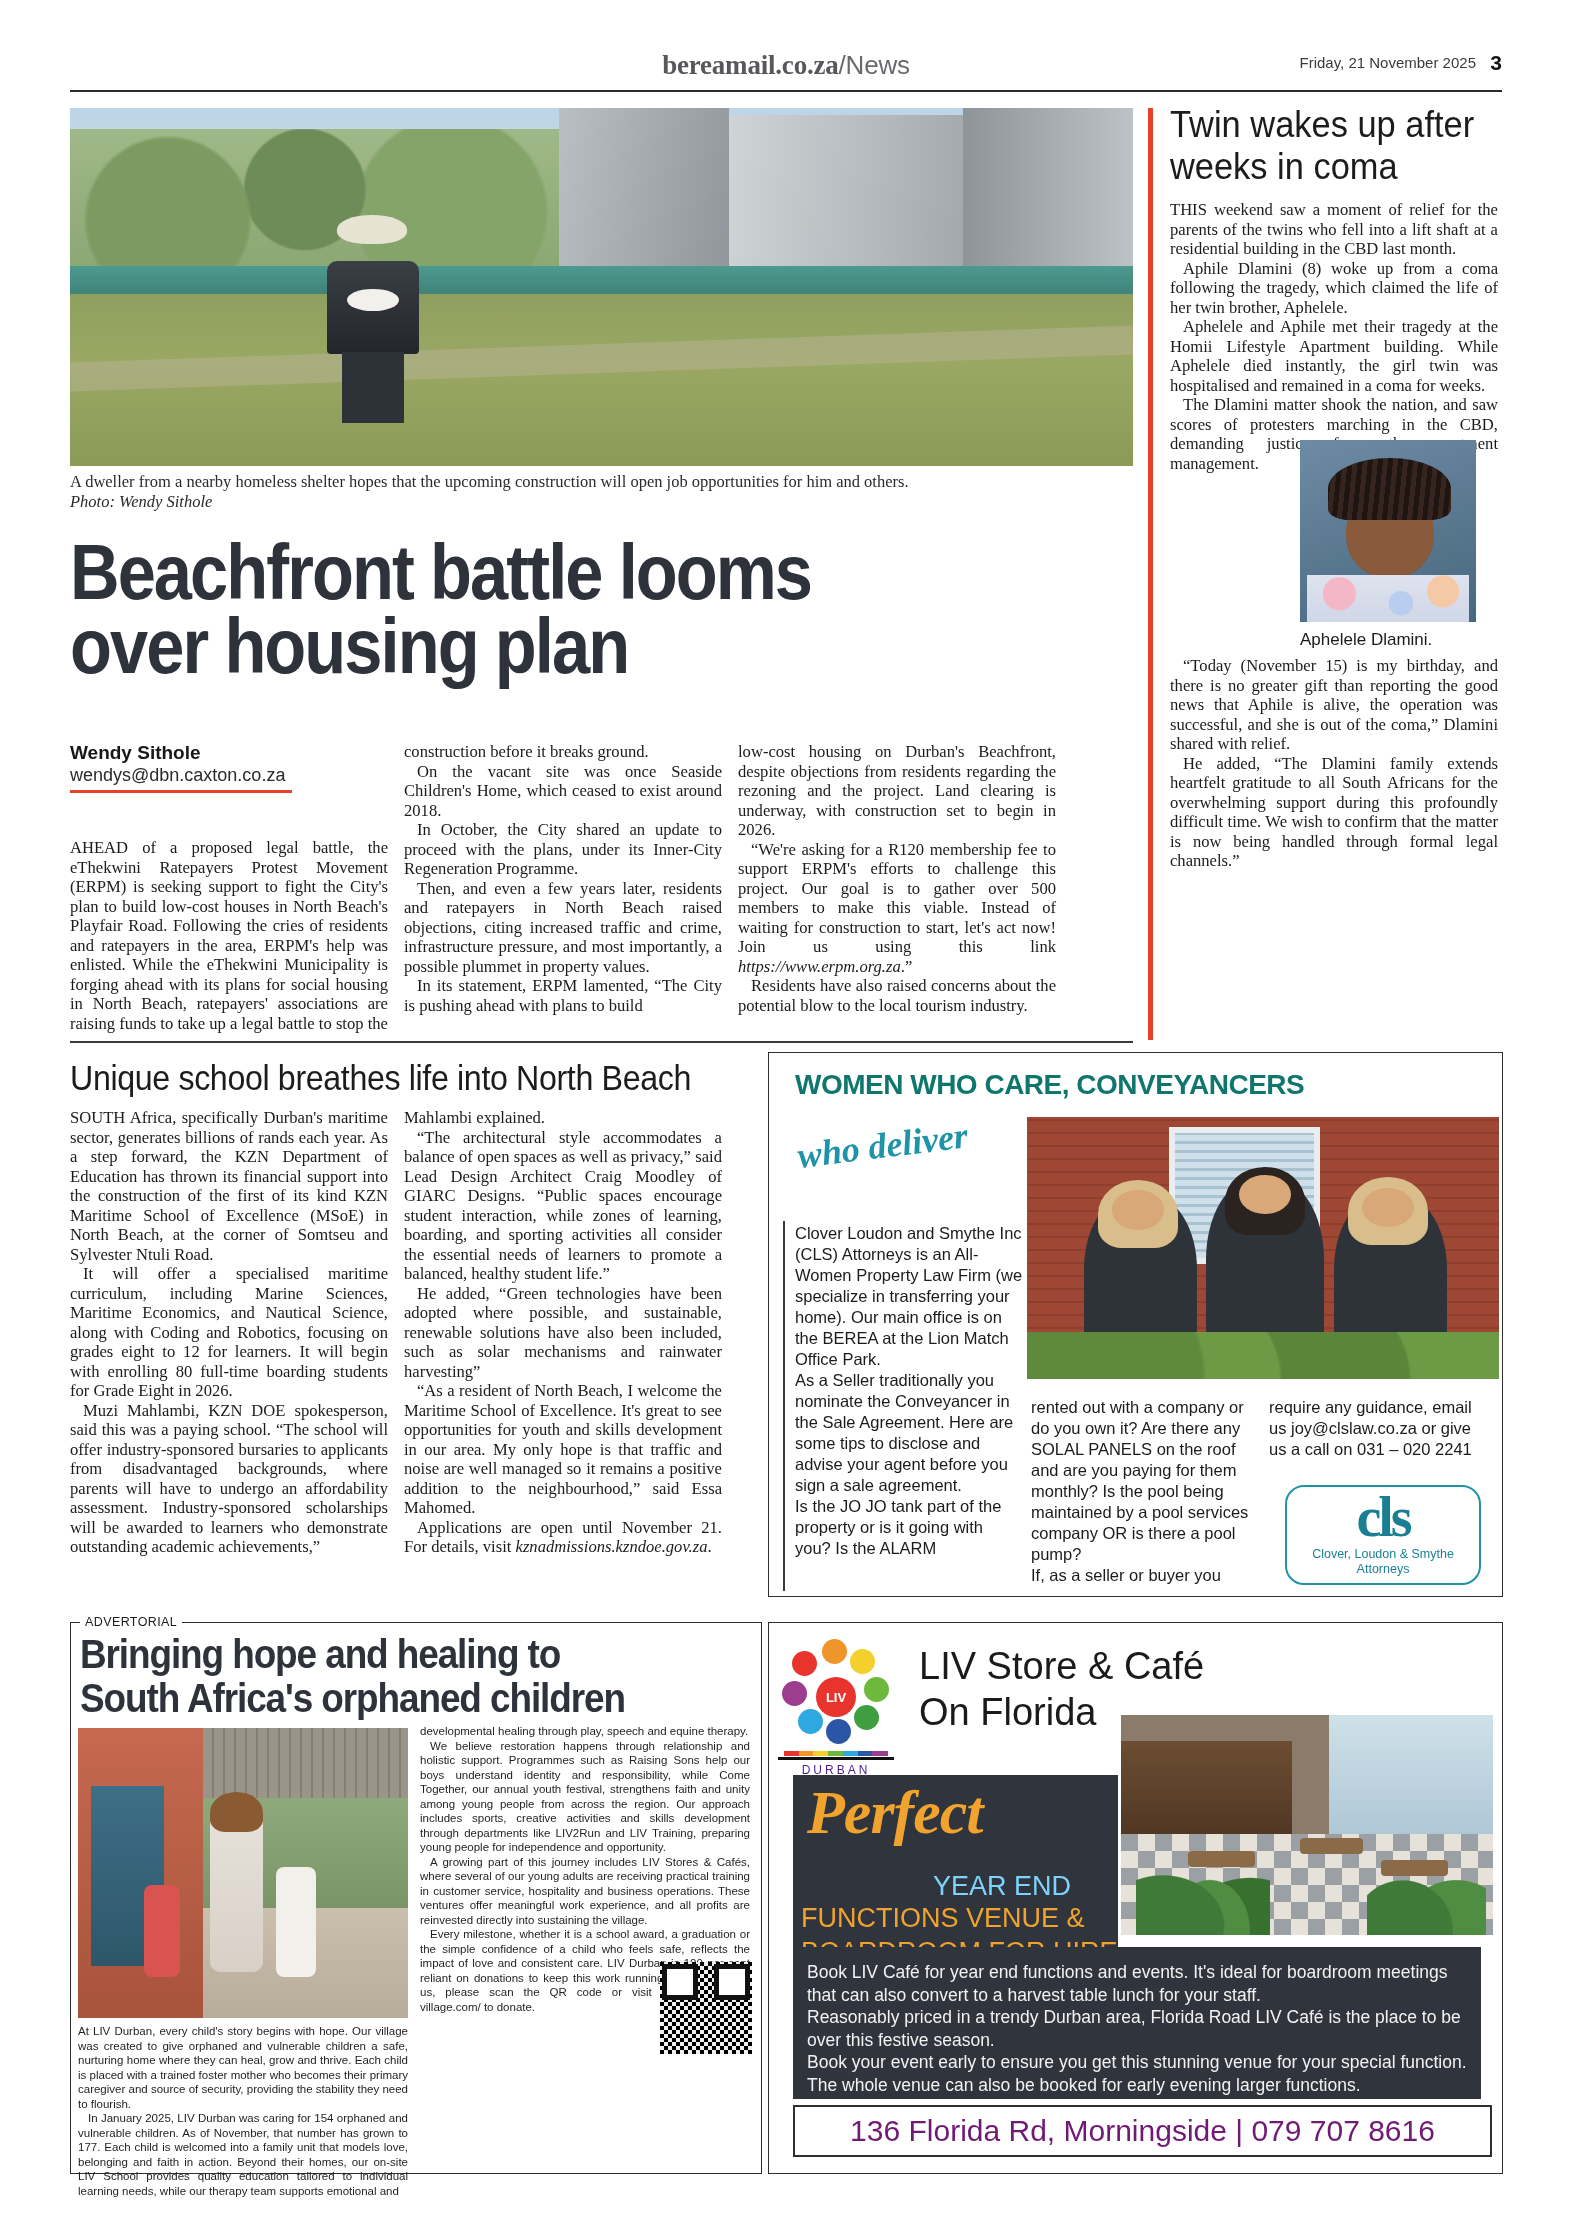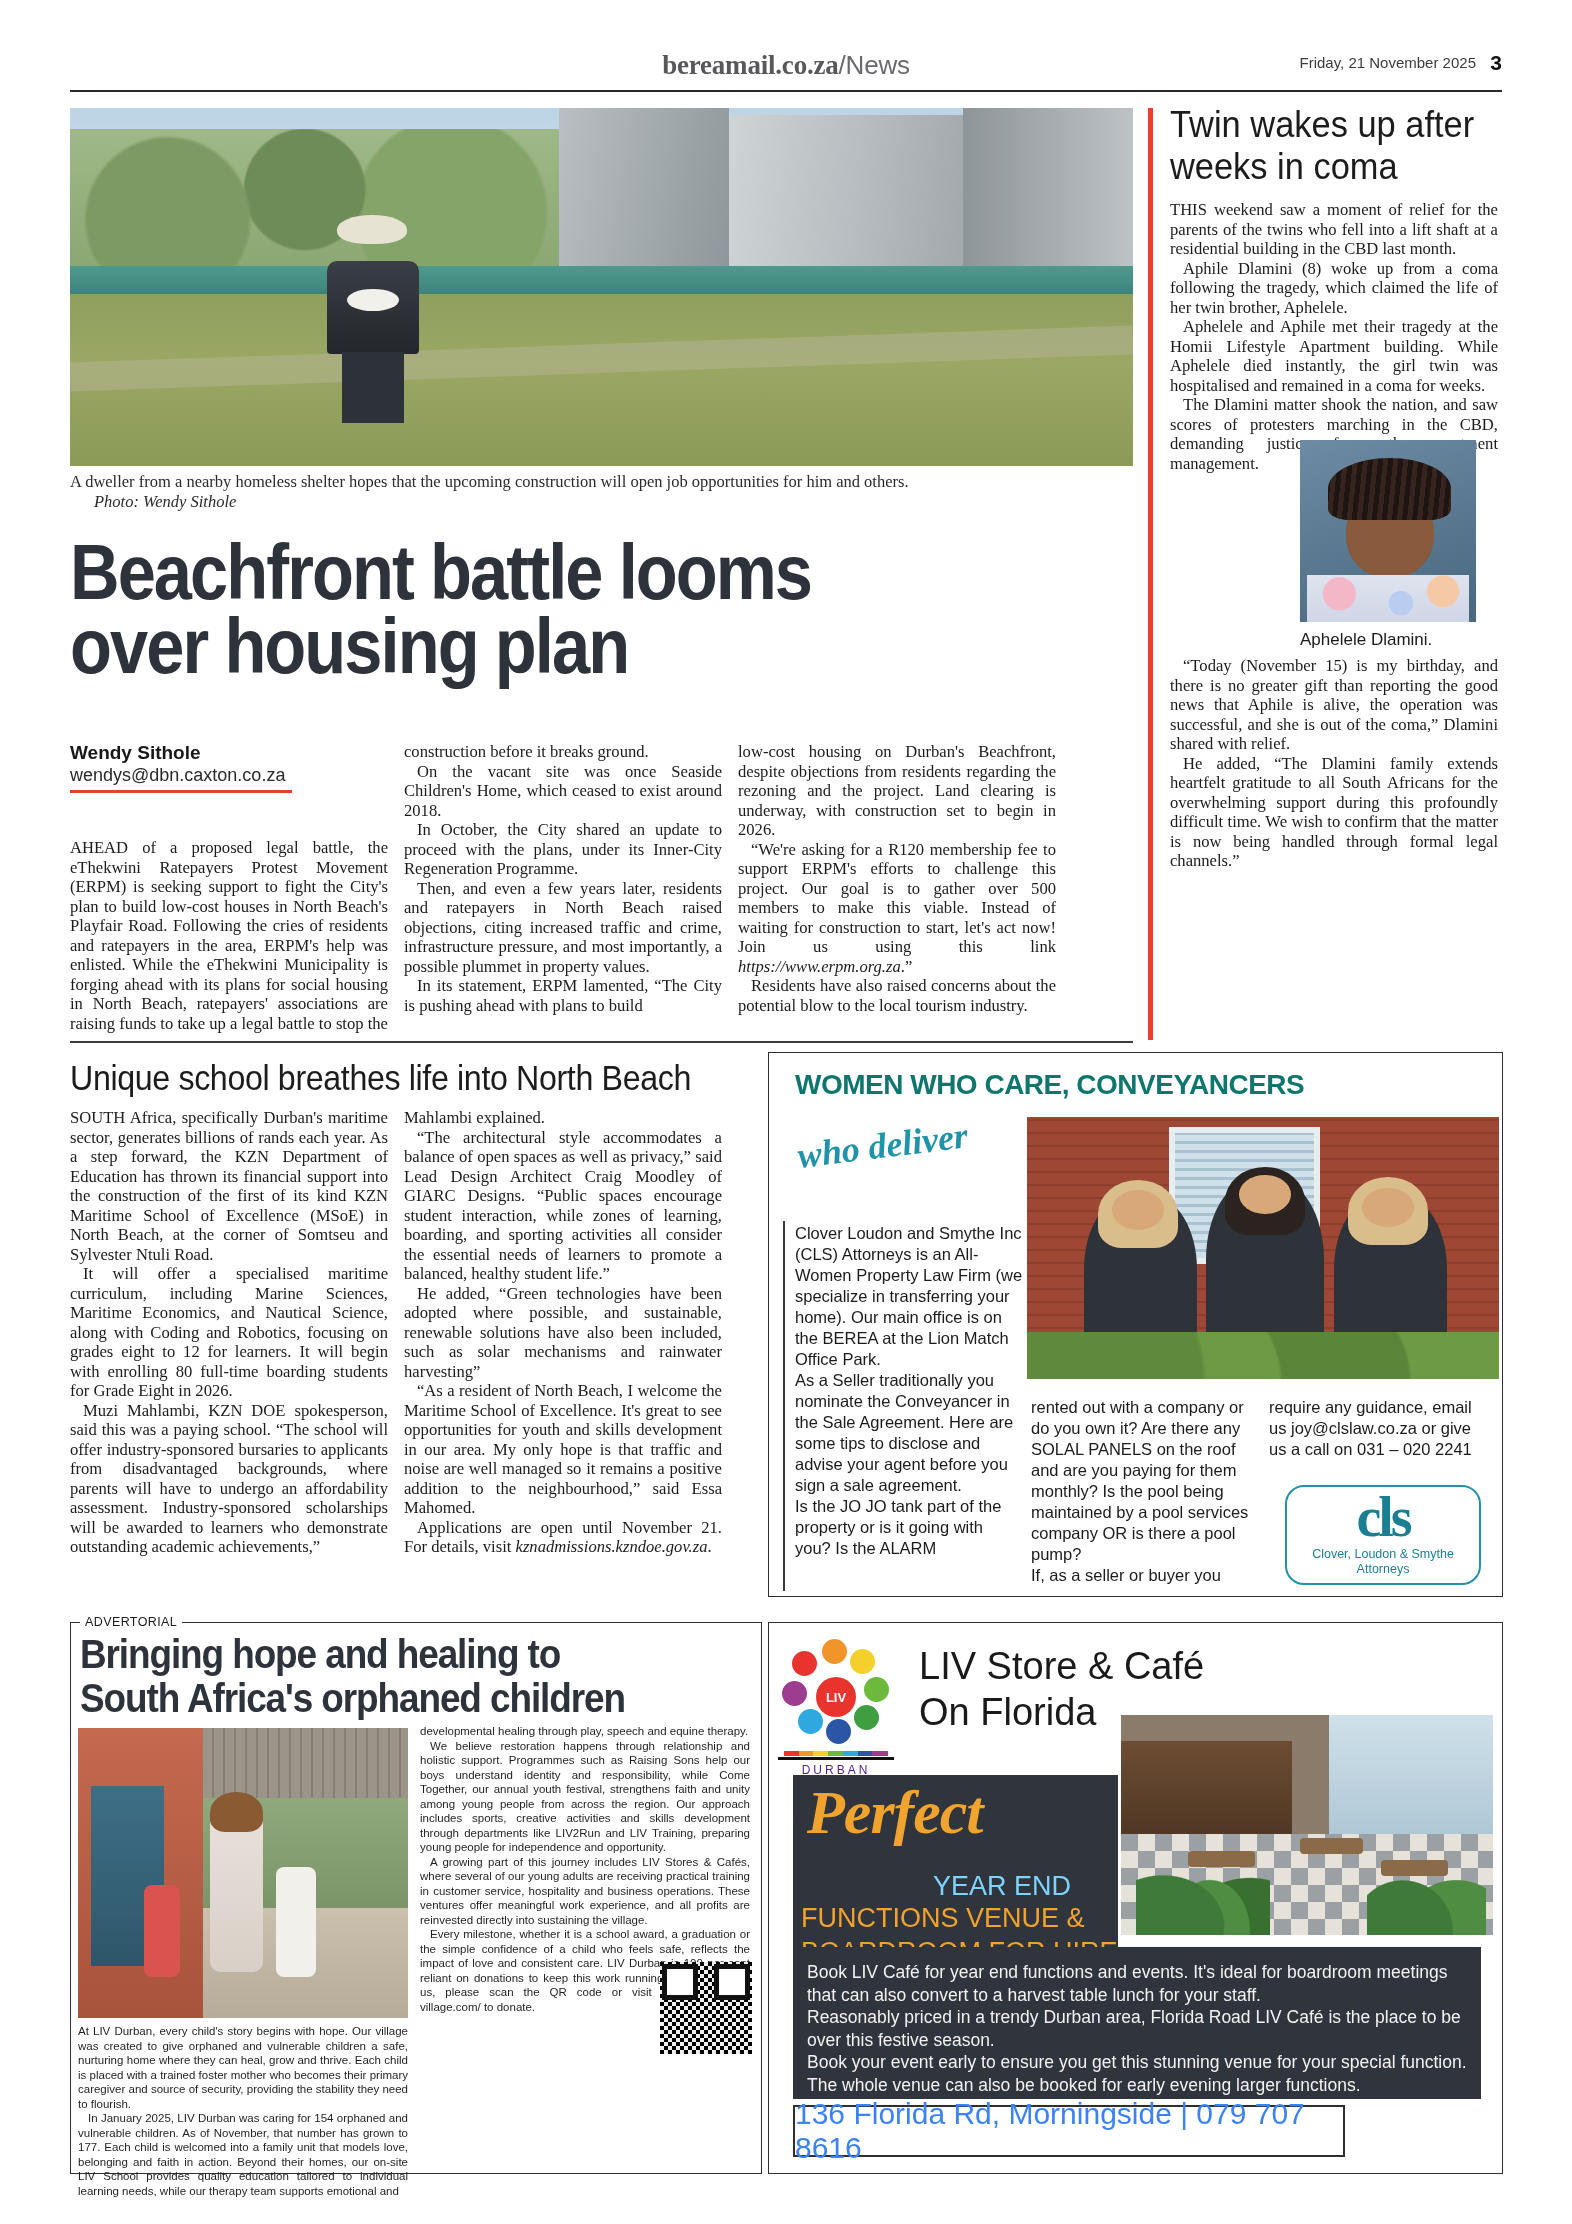--- a/index.html
+++ b/index.html
@@ -71,21 +71,21 @@
     background: linear-gradient(#3a3f46,#23262b); border-radius: 10px 10px 4px 4px; }
   .lp-badge { position:absolute; left:22%; top:30%; width:56%; height:24%;
     background:#f2f0ea; border-radius:50%; }
   .lp-legs { position:absolute; left:18%; top:66%; width:64%; height:34%;
     background:#2d3138; }
 
   .lead-caption {
     position: absolute; left: 70px; top: 472px; width: 1063px;
     font-family: "Liberation Serif", serif; font-size: 16.5px; line-height: 20px; color:#2a2a2a;
   }
-  .lead-caption em { font-style: italic; margin-left: 24px; }
+  .lead-caption em { font-style: italic; }
 
   
   .headline {
     position: absolute; left: 70px; top: 535px; width: 1060px;
     font-family: "Liberation Sans Narrow", "Liberation Sans", sans-serif;
     font-weight: 700; font-size: 78px; line-height: 74px;
     letter-spacing: -2.2px; color: #2e323b;
     transform: scaleX(0.88); transform-origin: left top;
   }
 
@@ -298,23 +298,23 @@
   .liv-perfect { position:absolute; left:14px; top:2px; width:300px;
     font-family:"Liberation Serif", serif; font-style:italic; font-weight:700;
     font-size:62px; color:#f0a32e; letter-spacing:-1px; }
   .liv-yearend { position:absolute; left:140px; top:96px; width:180px;
     font-family:"Liberation Sans", sans-serif; font-size:27px; color:#7dd3fc; }
   .liv-fn { position:absolute; left:8px; top:126px; width:320px;
     font-family:"Liberation Sans", sans-serif; font-size:27px; line-height:34px; color:#f0a32e; }
   .liv-band { position:absolute; left:24px; top:324px; width:688px; height:152px; background:#30343c; }
   .liv-body { position:absolute; left:14px; top:14px; width:660px;
     font-family:"Liberation Sans", sans-serif; font-size:17.5px; line-height:22.5px; color:#f2f2f2; }
-  .liv-addr { position:absolute; left:24px; top:482px; width:552px; height:52px;
+  .liv-addr { position:absolute; left:24px; top:482px; width:699px; height:52px;
     border:2px solid #2f2f2f; display:flex; align-items:center; justify-content:center;
-    font-family:"Liberation Sans", sans-serif; font-size:30px; color:#3b82f6; }
+    font-family:"Liberation Sans", sans-serif; font-size:30px; color:#701a75; }
 </style>
 </head>
 <body>
 
 <div class="page">
 
   <div class="masthead">
     <div class="masthead-title">
       <span>bereamail.co.za</span><span class="sec">/News</span>
     </div>

